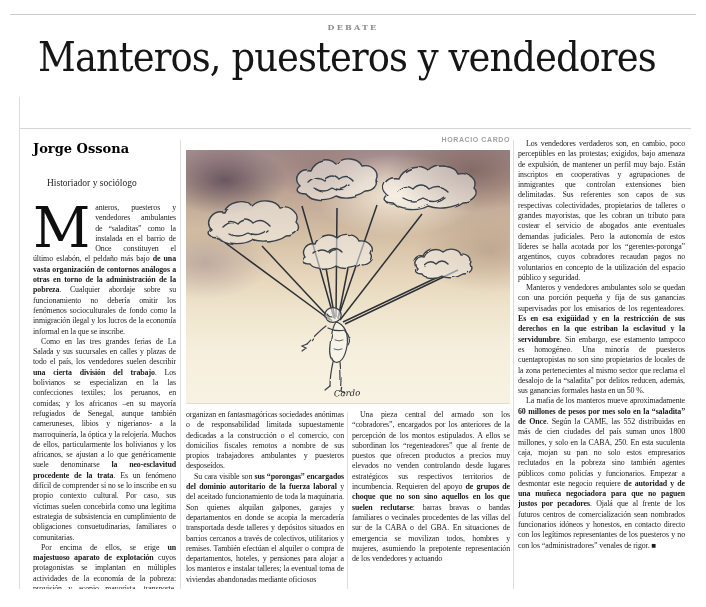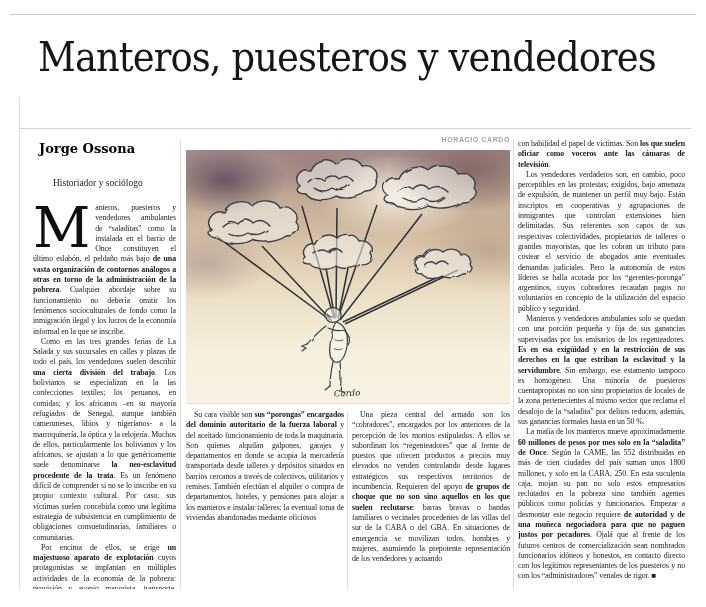--- a/index.html
+++ b/index.html
@@ -7,21 +7,21 @@
         font-family:"Liberation Serif",serif;color:#1c1c1c;}
   .hrule{position:absolute;height:0;border-top:1px solid #cccccc;}
   .vrule{position:absolute;width:0;border-left:1px solid #dddddd;}
   .kicker{position:absolute;top:22px;left:0;width:706px;text-align:center;
           font-family:"DejaVu Serif",serif;font-weight:bold;font-size:8px;
           letter-spacing:2.2px;color:#8e8e8e;}
   .headline{position:absolute;top:33px;left:38px;width:700px;
             font-family:"DejaVu Serif",serif;font-weight:normal;font-size:41px;
             color:#161616;letter-spacing:-1px;white-space:nowrap;
             transform:scaleX(0.9);transform-origin:0 0;}
-  .byline{position:absolute;left:39px;top:141px;width:143px;}
+  .byline{position:absolute;left:33px;top:141px;width:143px;}
   .author{font-family:"DejaVu Serif",serif;font-weight:bold;font-size:13px;color:#000;margin:0 0 22px 0;}
   .role{font-size:9.5px;color:#222;margin:14px;}
   .credit{position:absolute;left:186px;top:136px;width:324px;text-align:right;
           font-family:"Liberation Sans",sans-serif;font-weight:bold;font-size:7px;
           letter-spacing:.6px;color:#a1a1a1;}
   .illo{position:absolute;left:186px;top:150px;width:324px;height:253px;overflow:hidden;
         border-bottom:1px solid #e2ddd0;
         background:
           radial-gradient(90px 50px at 12% 12%, rgba(93,74,88,.85), rgba(93,74,88,0) 70%),
           radial-gradient(120px 60px at 88% 8%, rgba(122,96,92,.8), rgba(122,96,92,0) 70%),
@@ -45,20 +45,21 @@
   .dropcap{float:left;font-family:"DejaVu Serif",serif;font-size:56px;line-height:44px;
            margin:3px 5px 0 0;color:#0e0e0e;}
 </style>
 </head>
 <body>
 
 <div class="page">
 
   <div class="hrule" style="top:14px;left:10px;width:686px;"></div>
 
+  <div class="kicker">DEBATE</div>
 
   <h1 class="headline" style="margin:0;">Manteros, puesteros y vendedores</h1>
 
   <div class="hrule" style="top:128px;left:19px;width:672px;border-top-color:#d6d6d6;"></div>
 
   <div class="vrule" style="left:19px;top:97px;height:492px;"></div>
   <div class="vrule" style="left:180px;top:140px;height:449px;"></div>
   <div class="vrule" style="left:347px;top:412px;height:177px;"></div>
   <div class="vrule" style="left:513px;top:140px;height:449px;"></div>
 
@@ -138,25 +139,25 @@
     </svg>
     <div class="signature">Cardo</div>
   </div>
 
   <div class="col col-1">
       <p class="para"><span class="dropcap">M</span><span>anteros, puesteros y vendedores ambulantes de “saladitas” como la instalada en el barrio de Once constituyen el último eslabón, el peldaño más bajo </span><b>de una vasta organización de contornos análogos a otras en torno de la administración de la pobreza</b><span>. Cualquier abordaje sobre su funcionamiento no debería omitir los fenómenos socioculturales de fondo como la inmigración ilegal y los lucros de la economía informal en la que se inscribe.</span></p>
       <p class="para indent"><span>Como en las tres grandes ferias de La Salada y sus sucursales en calles y plazas de todo el país, los vendedores suelen describir </span><b>una cierta división del trabajo</b><span>. Los bolivianos se especializan en la las confecciones textiles; los peruanos, en comidas; y los africanos –en su mayoría refugiados de Senegal, aunque también cameruneses, libios y nigerianos- a la marroquinería, la óptica y la relojería. Muchos de ellos, particularmente los bolivianos y los africanos, se ajustan a lo que genéricamente suele denominarse </span><b>la neo-esclavitud procedente de la trata</b><span>. Es un fenómeno difícil de comprender si no se lo inscribe en su propio contexto cultural. Por caso, sus víctimas suelen concebirla como una legítima estrategia de subsistencia en cumplimiento de obligaciones consuetudinarias, familiares o comunitarias.</span></p>
       <p class="para indent"><span>Por encima de ellos, se erige </span><b>un majestuoso aparato de explotación</b><span> cuyos protagonistas se implantan en múltiples actividades de la economía de la pobreza: provisión y acopio mayorista, transporte, vigilancia, cobranzas y ejecuciones configuran redes en cuyo vértice se ubican contrabandistas, piratas del asfalto, talleristas textiles clandestinos y otras modalidades delictivas. Se</span></p>
     </div>
   <div class="col col-2">
+      <p class="para"><span>organizan en fantasmagóricas sociedades anónimas o de responsabilidad limitada supuestamente dedicadas a la construcción o el comercio, con domicilios fiscales remotos a nombre de sus propios trabajadores ambulantes y puesteros desposeídos.</span></p>
       <p class="para indent"><span>Su cara visible son </span><b>sus “porongas” encargados del dominio autoritario de la fuerza laboral</b><span> y del aceitado funcionamiento de toda la maquinaria. Son quienes alquilan galpones, garajes y departamentos en donde se acopia la mercadería transportada desde talleres y depósitos situados en barrios cercanos a través de colectivos, utilitarios y remises. También efectúan el alquiler o compra de departamentos, hoteles, y pensiones para alojar a los manteros e instalar talleres; la eventual toma de viviendas abandonadas mediante oficiosos</span></p>
     </div>
   <div class="col col-3">
       <p class="para indent"><span>Una pieza central del armado son los “cobradores”, encargados por los anteriores de la percepción de los montos estipulados. A ellos se subordinan los “regenteadores” que al frente de puestos que ofrecen productos a precios muy elevados no venden controlando desde lugares estratégicos sus respectivos territorios de incumbencia. Requieren del apoyo </span><b>de grupos de choque que no son sino aquellos en los que suelen reclutarse</b><span>: barras bravas o bandas familiares o vecinales procedentes de las villas del sur de la CABA o del GBA. En situaciones de emergencia se movilizan todos, hombres y mujeres, asumiendo la prepotente representación de los vendedores y actuando</span></p>
     </div>
   <div class="col col-4">
-      <p class="para"><span>con habilidad el papel de víctimas. Son </span><b>los que suelen oficiar como voceros ante las cámaras de televisión</b><span>.</span></p>
       <p class="para indent"><span>Los vendedores verdaderos son, en cambio, poco perceptibles en las protestas; exigidos, bajo amenaza de expulsión, de mantener un perfil muy bajo. Están inscriptos en cooperativas y agrupaciones de inmigrantes que controlan extensiones bien delimitadas. Sus referentes son capos de sus respectivas colectividades, propietarios de talleres o grandes mayoristas, que les cobran un tributo para costear el servicio de abogados ante eventuales demandas judiciales. Pero la autonomía de estos líderes se halla acotada por los “gerentes-poronga” argentinos, cuyos cobradores recaudan pagos no voluntarios en concepto de la utilización del espacio público y seguridad.</span></p>
       <p class="para indent"><span>Manteros y vendedores ambulantes solo se quedan con una porción pequeña y fija de sus ganancias supervisadas por los emisarios de los regenteadores. </span><b>Es en esa exigüidad y en la restricción de sus derechos en la que estriban la esclavitud y la servidumbre</b><span>. Sin embargo, ese estamento tampoco es homogéneo. Una minoría de puesteros cuentapropistas no son sino propietarios de locales de la zona pertenecientes al mismo sector que reclama el desalojo de la “saladita” por delitos reducen, además, sus ganancias formales hasta en un 50 %.</span></p>
       <p class="para indent"><span>La mafia de los manteros mueve aproximadamente </span><b>60 millones de pesos por mes solo en la “saladita” de Once</b><span>. Según la CAME, las 552 distribuidas en más de cien ciudades del país suman unos 1800 millones, y solo en la CABA, 250. En esta suculenta caja, mojan su pan no solo estos empresarios reclutados en la pobreza sino también agentes públicos como policías y funcionarios. Empezar a desmontar este negocio requiere </span><b>de autoridad y de una muñeca negociadora para que no paguen justos por pecadores</b><span>. Ojalá que al frente de los futuros centros de comercialización sean nombrados funcionarios idóneos y honestos, en contacto directo con los legítimos representantes de los puesteros y no con los “administradores” venales de rigor. ■</span></p>
     </div>
 
 </div>
 
 </body></html>

